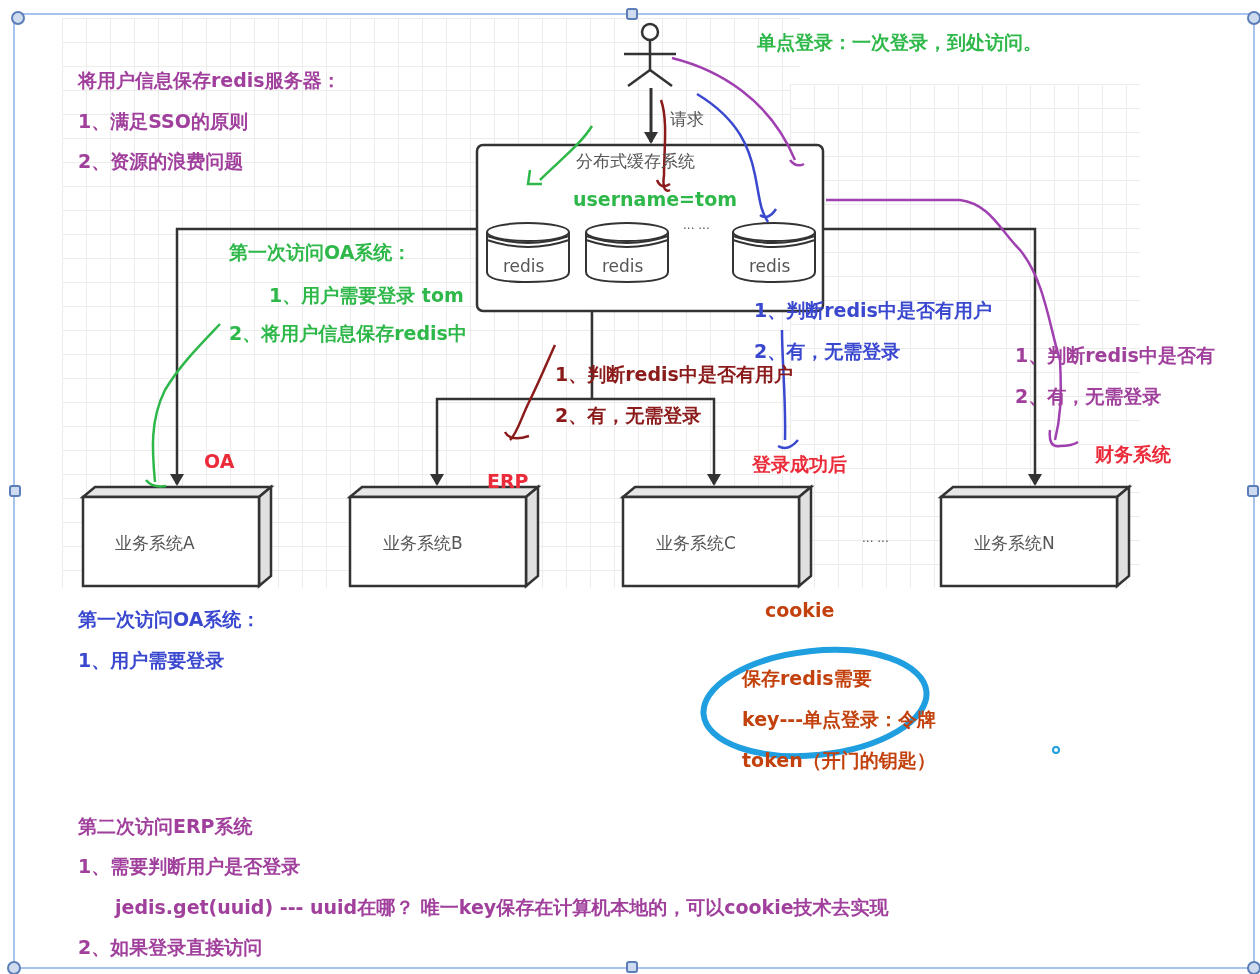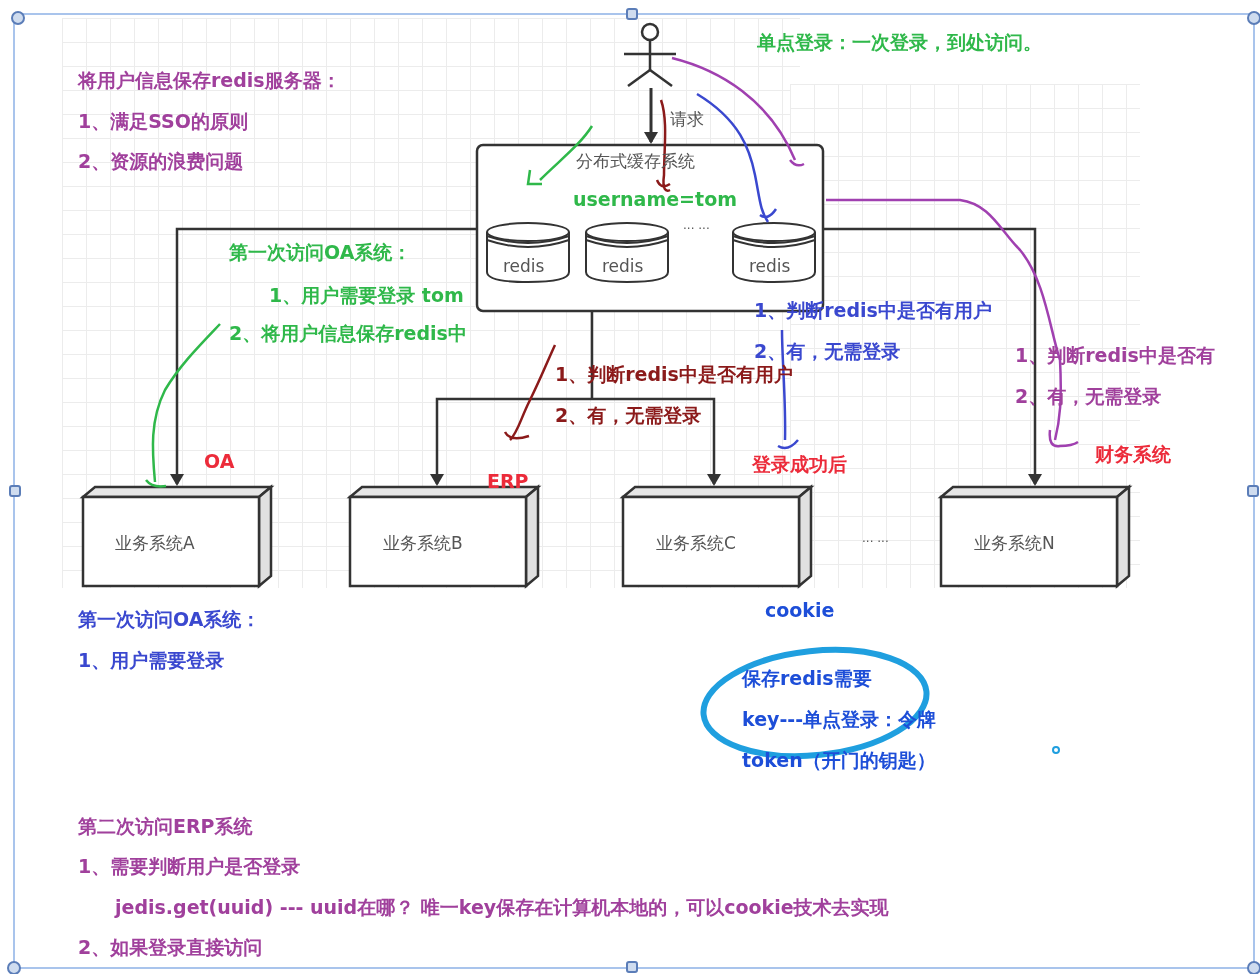--- a/index.html
+++ b/index.html
@@ -7,21 +7,21 @@
   #canvas{position:absolute;left:0;top:0;width:1260px;height:974px;}
   .grid{position:absolute;background-color:#fff;
     background-image:linear-gradient(#ececec 1px,transparent 1px),linear-gradient(90deg,#ececec 1px,transparent 1px);
     background-size:24px 24px;}
   .txt{position:absolute;white-space:nowrap;font-weight:bold;font-size:19px;line-height:20px;}
   .purple{color:#a0409c;}
   .green{color:#2fb84a;}
   .blue{color:#3a48cf;}
   .red{color:#ec2b3a;}
   .dred{color:#8b1a1a;}
-  .cyan{color:#1d4ed8;}
+  .cyan{color:#c2410c;}
   .plain{position:absolute;white-space:nowrap;font-size:17px;color:#555;}
   .sel-handle{position:absolute;width:12px;height:12px;background:#cfdcef;border:2px solid #5b7db8;border-radius:3px;box-sizing:border-box;}
   .sel-handle.round{border-radius:50%;width:14px;height:14px;}
 </style>
 </head>
 <body>
 
 <div id="canvas">
 
   <div class="grid" style="left:62px;top:18px;width:738px;height:570px;"></div>

